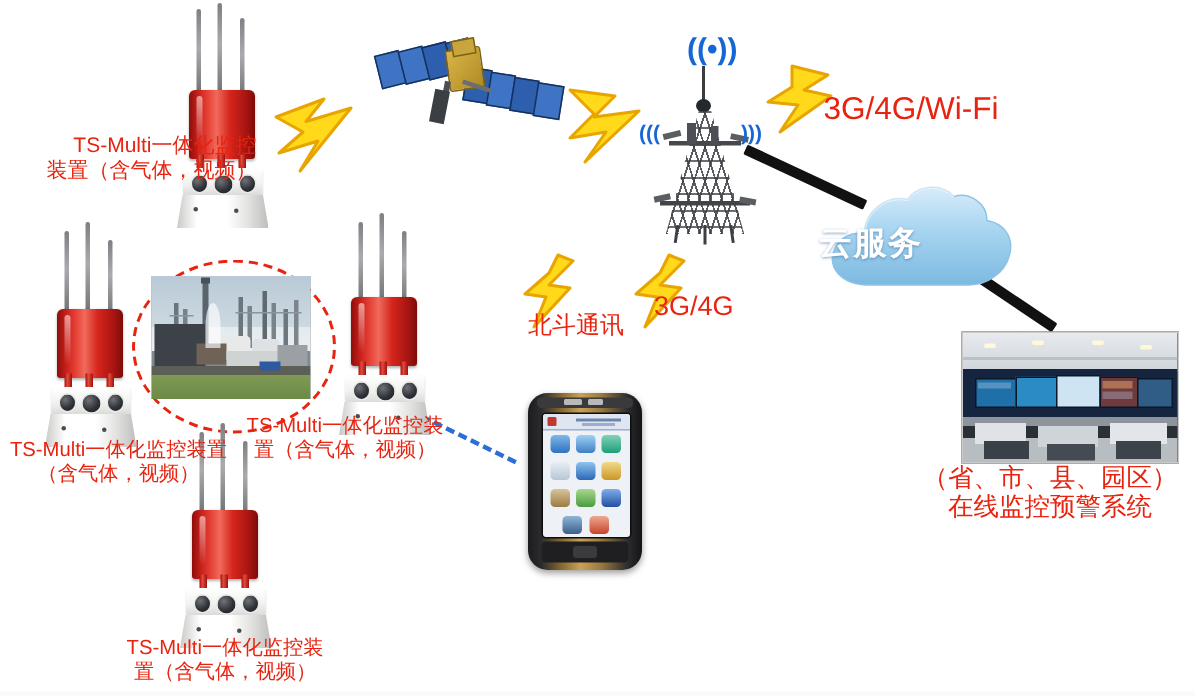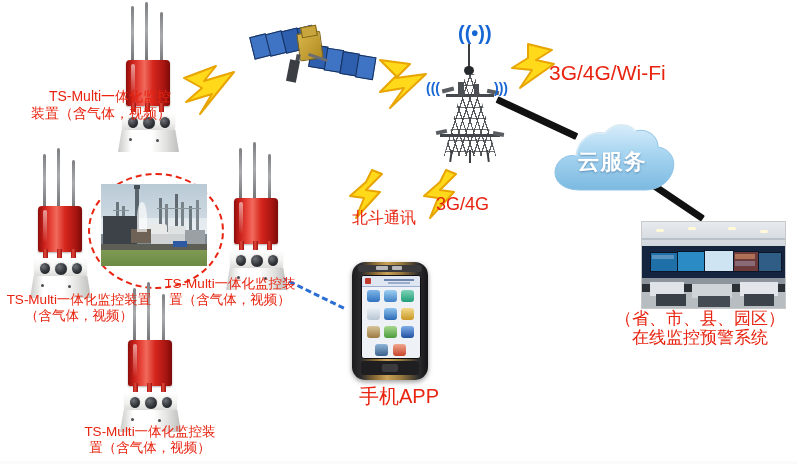--- a/index.html
+++ b/index.html
@@ -253,21 +253,21 @@
           <stop offset="0%" stop-color="#d8ecfa"></stop>
           <stop offset="42%" stop-color="#a9d6f1"></stop>
           <stop offset="100%" stop-color="#7cb9e0"></stop>
         </linearGradient>
       </defs>
       <path d="M34,70 C14,70 6,58 10,47 C13,38 23,34 30,36 C31,20 45,10 59,13
                C66,3 82,2 90,11 C100,8 112,15 112,27 C124,29 130,39 127,50
                C124,62 112,70 100,70 Z" fill="url(#cg)" stroke="#8ec3e6" stroke-width="1"></path>
       <path d="M30,36 C31,20 45,10 59,13 C66,3 82,2 90,11" fill="none" stroke="#ffffff" stroke-width="2" opacity=".55"></path>
     </svg>
-    <div id="cloud-text" style="left:0;top:27px;width:132px;text-align:center;font-size:22px;">云服务</div>
+    <div id="cloud-text" style="left:0;top:27px;width:132px;font-size:22px;">云服务</div>
   </div>
 
   <div id="phone" style="left:352px;top:262px;width:76px;height:118px;">
     <div style="position:absolute;left:6px;top:3px;width:64px;height:7px;border-radius:3px;background:#3a3a3c;"></div>
     <div style="position:absolute;left:24px;top:4px;width:12px;height:4px;background:#b9b9bb;border-radius:1px;"></div>
     <div style="position:absolute;left:40px;top:4px;width:10px;height:4px;background:#b9b9bb;border-radius:1px;"></div>
     <div id="phone-screen" style="left:9px;top:13px;width:58px;height:82px;">
       <div id="phone-top" style="left:0;top:0;width:58px;height:10px;">
         <div style="position:absolute;left:3px;top:2px;width:6px;height:6px;border-radius:1px;background:#c0392b;"></div>
         <div style="position:absolute;left:22px;top:3px;width:30px;height:2px;background:#6d86ad;"></div>
@@ -365,19 +365,18 @@
 置（含气体，视频）</div>
 
 
   <div class="lbl" style="left:352px;top:208px;font-size:16px;">北斗通讯</div>
 
   <div class="lbl" style="left:436px;top:194px;font-size:18px;">3G/4G</div>
 
   <div class="lbl" style="left:549px;top:60px;font-size:21px;">3G/4G/Wi-Fi</div>
 
 
-  <div class="lbl" style="left:359px;top:384px;font-size:20px;">手机APP</div>
 
   <div class="lbl c" style="left:612px;top:309px;width:176px;font-size:17px;line-height:1.14;">（省、市、县、园区）
 在线监控预警系统</div>
 
   <div class="pagebottom"></div>
 </div>
 
 </body></html>

